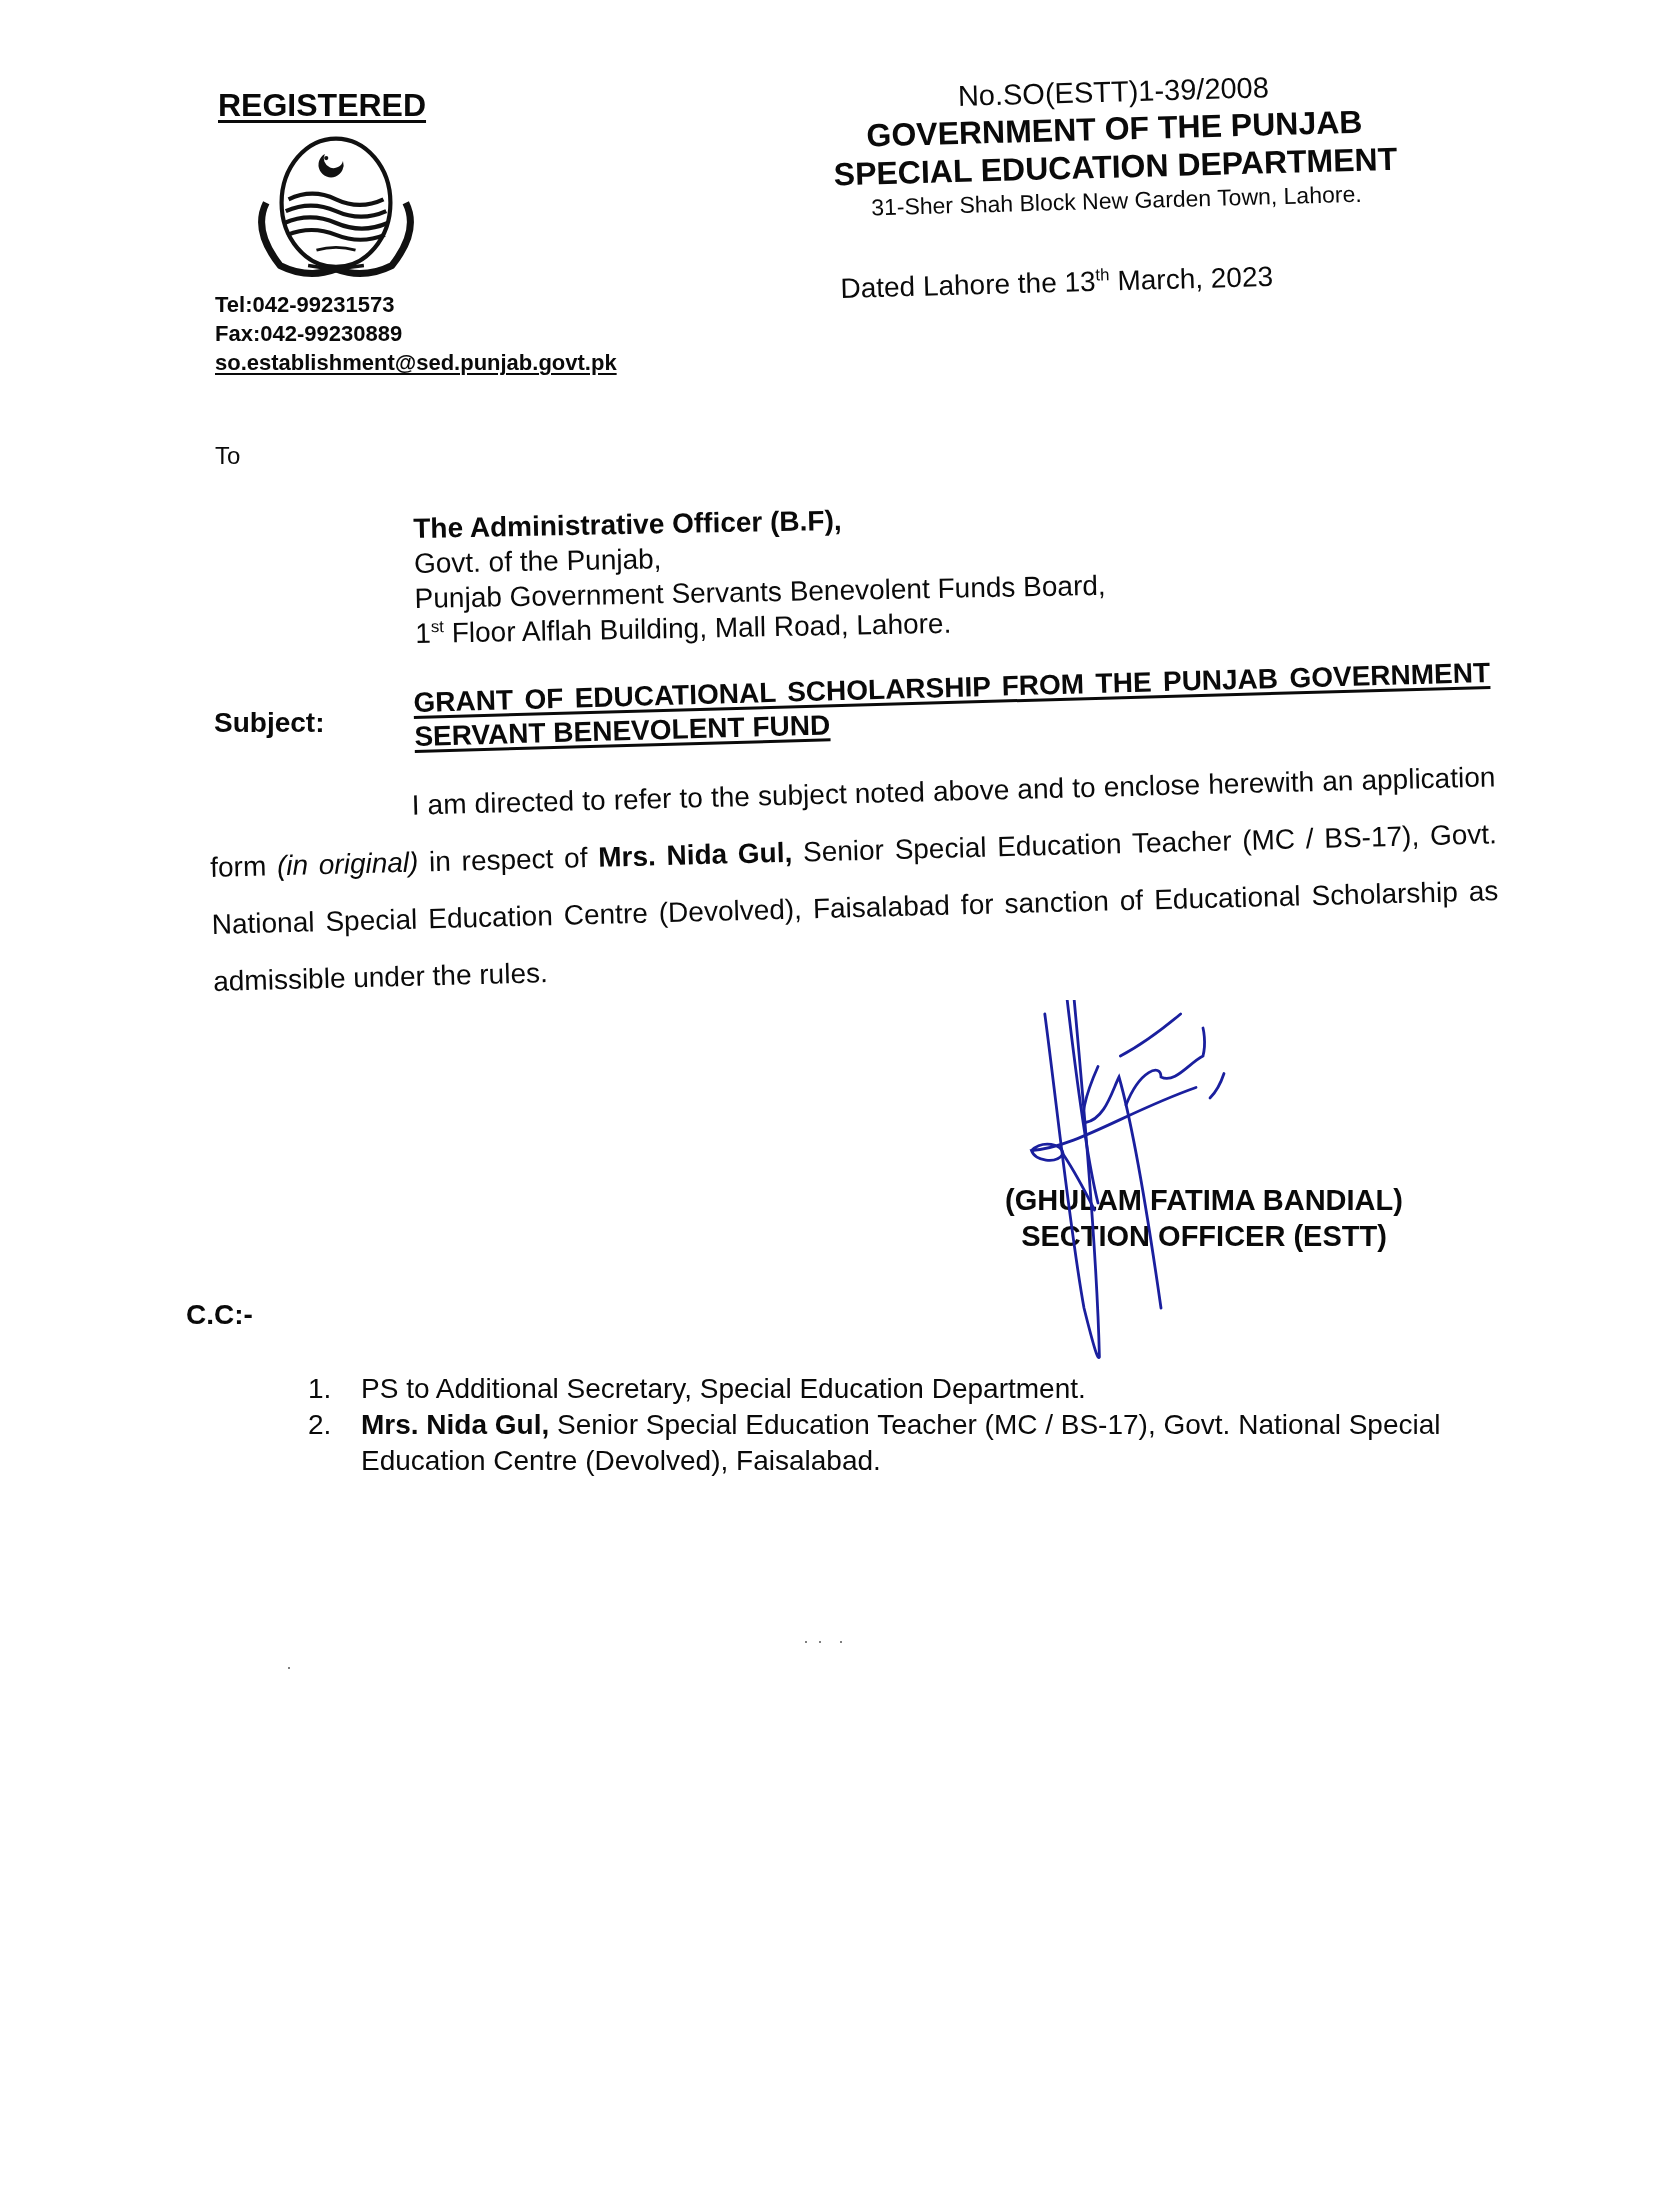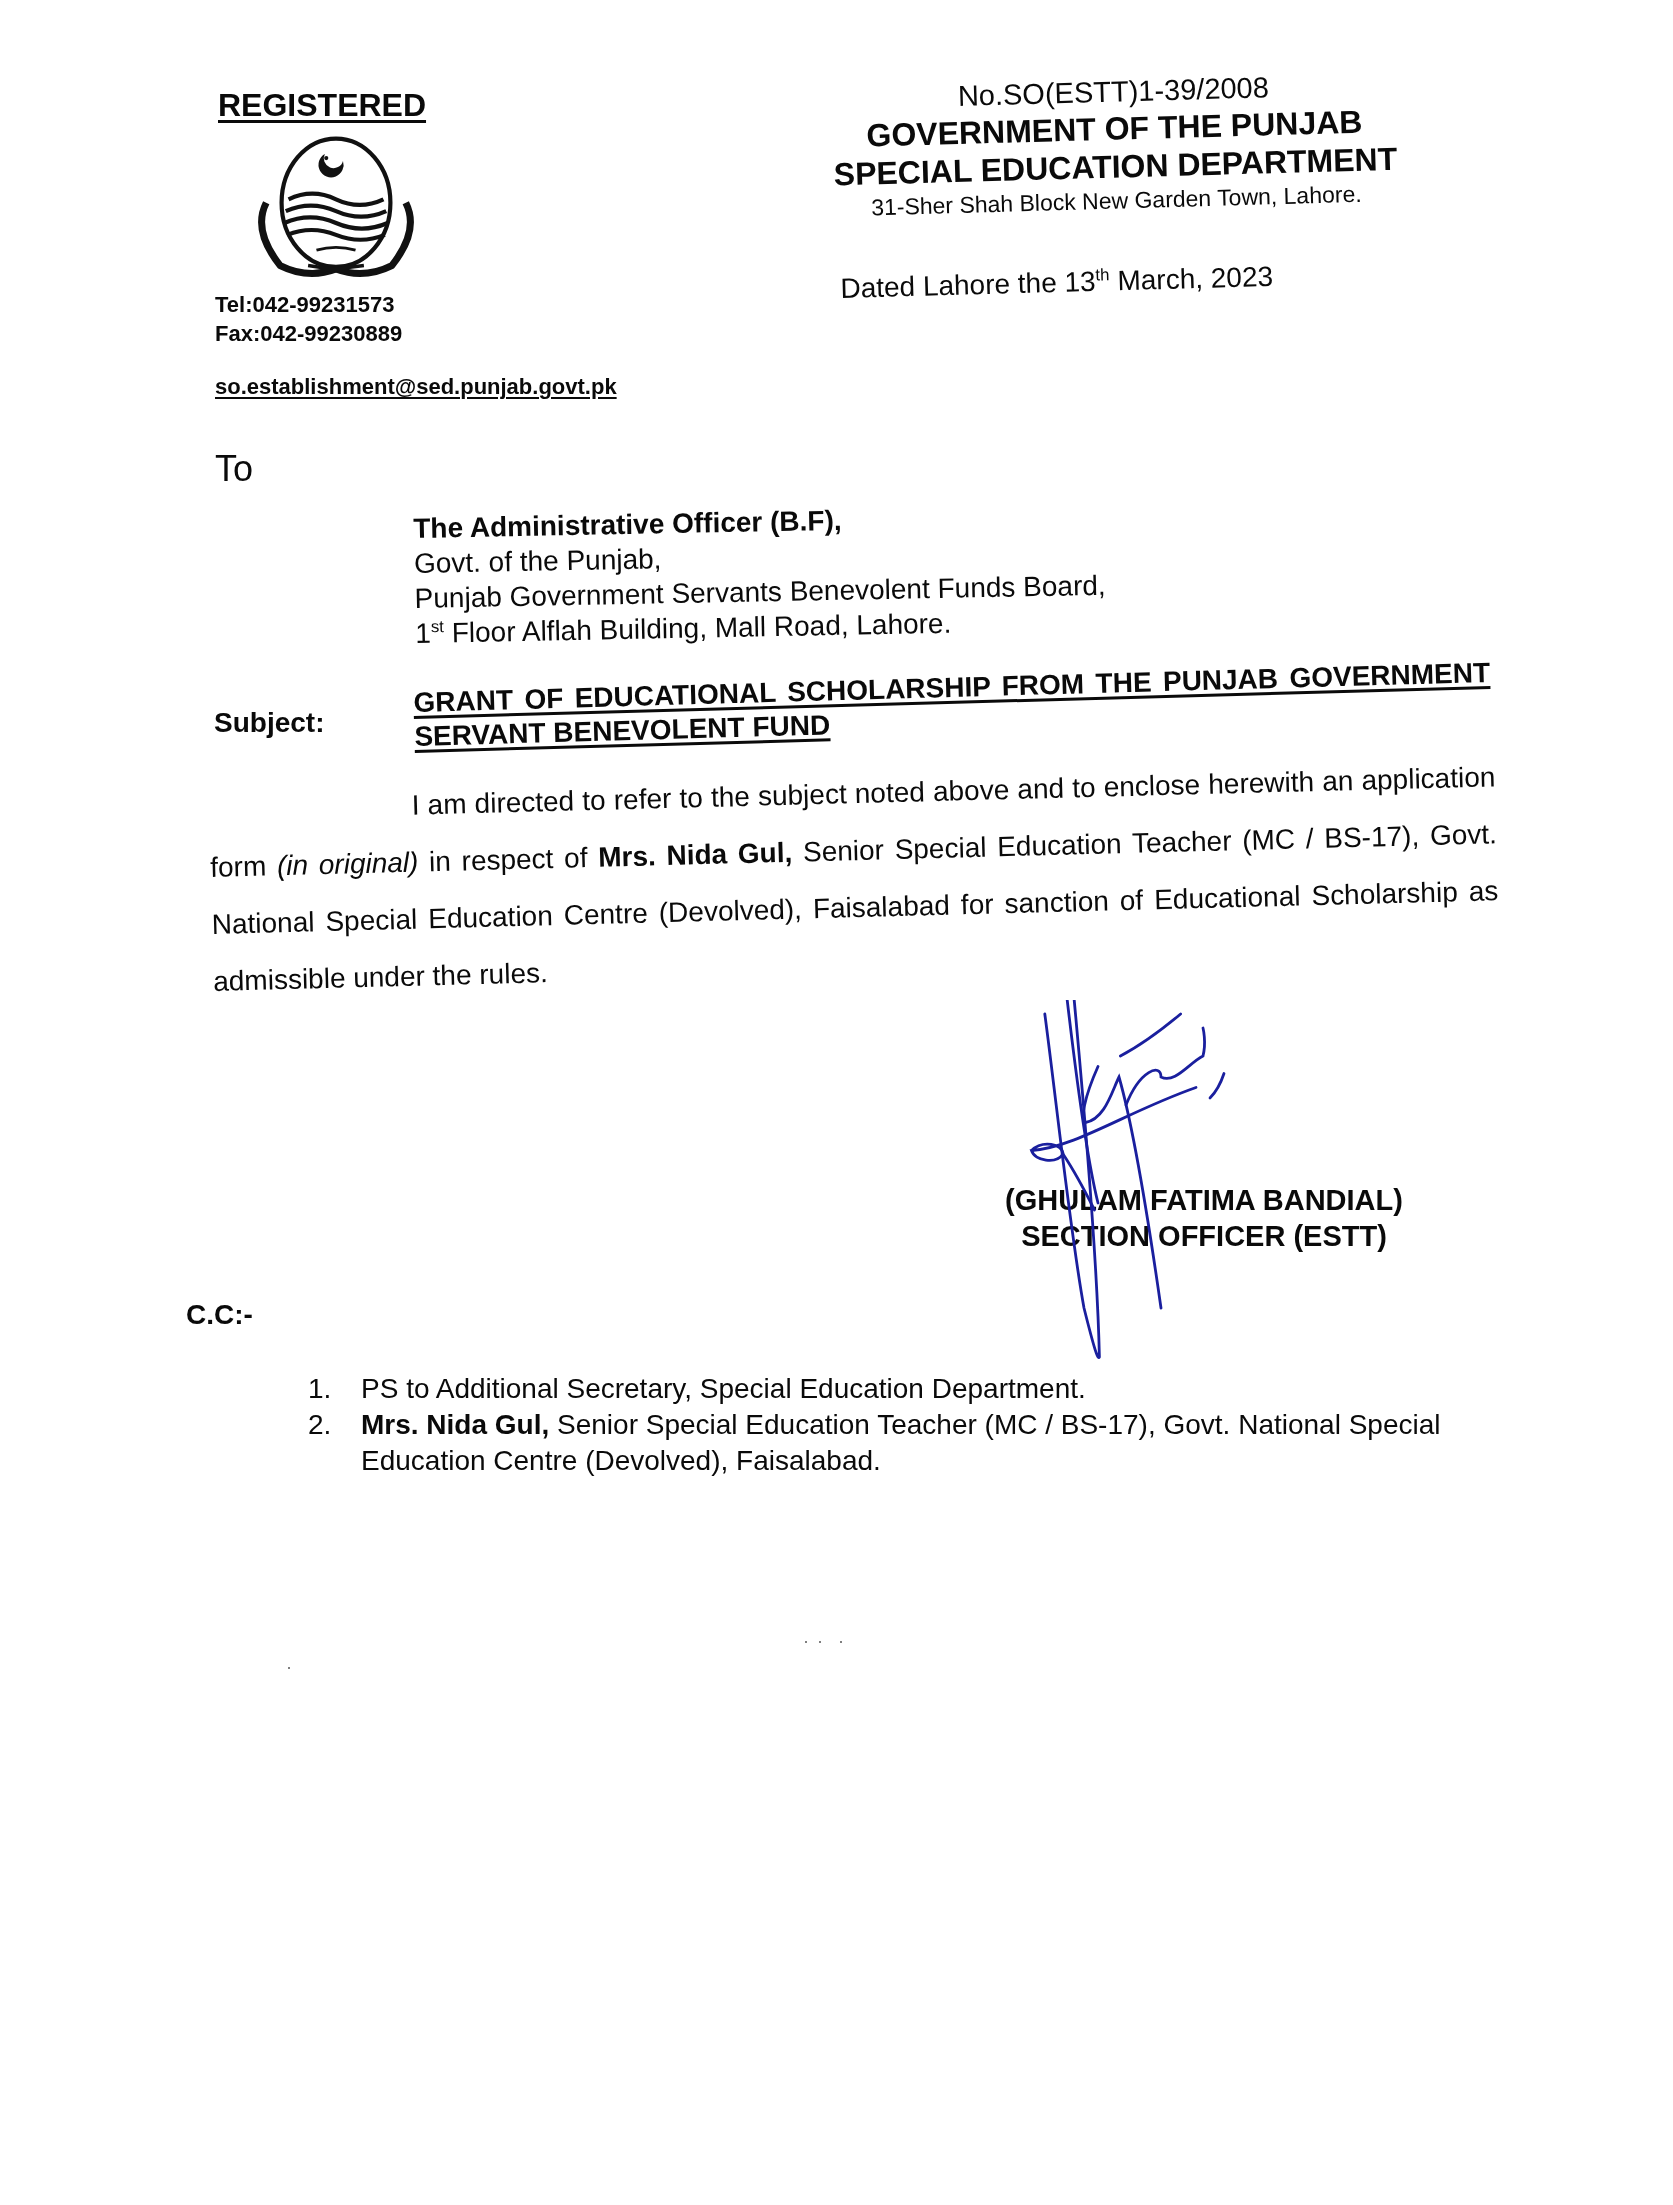--- a/index.html
+++ b/index.html
@@ -5,31 +5,31 @@
   html, body { margin: 0; padding: 0; background: #ffffff; }
   body { width: 1674px; height: 2205px; position: relative; overflow: hidden;
          font-family: "Liberation Sans", sans-serif; color: #0a0a0a; }
   .abs { position: absolute; }
   .registered { left: 218px; top: 87px; font-size: 32px; font-weight: bold;
                 text-decoration: underline; text-decoration-thickness: 2.8px; text-underline-offset: 4.2px; }
   .logo { left: 238px; top: 133px; width: 196px; height: 150px; }
   .contact { left: 215px; font-size: 22px; font-weight: bold; line-height: 29px; }
   .contact.tel { top: 290px; }
   .contact.fax { top: 319px; text-align: center; }
-  .contact.email { top: 348px; text-decoration: underline; text-decoration-thickness: 2.1px; text-underline-offset: 2.8px; margin-top: 24px; }
+  .contact.email { top: 348px; text-decoration: underline; text-decoration-thickness: 2.1px; text-underline-offset: 2.8px; }
 
   .header-block { left: 777px; top: 83px; width: 672px; text-align: center; transform: rotate(-1.6deg); transform-origin: left top; }
   .ref-no { font-size: 29px; line-height: 36px; }
   .gov-title { font-size: 32px; font-weight: bold; line-height: 38px; }
   .dept-title { font-size: 32px; font-weight: bold; line-height: 38px; }
   .address { font-size: 23px; line-height: 31px; }
   .dated { left: 840px; top: 273px; font-size: 28px; transform: rotate(-1.6deg); transform-origin: left top; }
   sup { font-size: 0.6em; vertical-align: super; line-height: 0; }
 
-  .to { left: 215px; top: 442px; font-size: 36px; margin-top: 6px; }
+  .to { left: 215px; top: 442px; font-size: 24px; }
   .addressee { left: 413px; top: 511px; font-size: 28px; line-height: 35px; transform: rotate(-1.1deg); transform-origin: left top; }
   .addressee .bold { font-weight: bold; }
 
   .subject-label { left: 214px; top: 707px; font-size: 28px; font-weight: bold; }
   .subject-text { left: 413px; top: 686px; width: 1077px; font-size: 28px; font-weight: bold; line-height: 34px;
                   text-decoration: underline; text-decoration-thickness: 2.8px; text-underline-offset: 4.2px;
                   text-align: justify; text-align-last: left; transform: rotate(-1.6deg); transform-origin: left top; }
 
   .body-para { left: 208px; top: 782px; width: 1287px; font-size: 28px; line-height: 57px;
                text-align: justify; text-indent: 203px; transform: rotate(-1.5deg); transform-origin: left top; }

